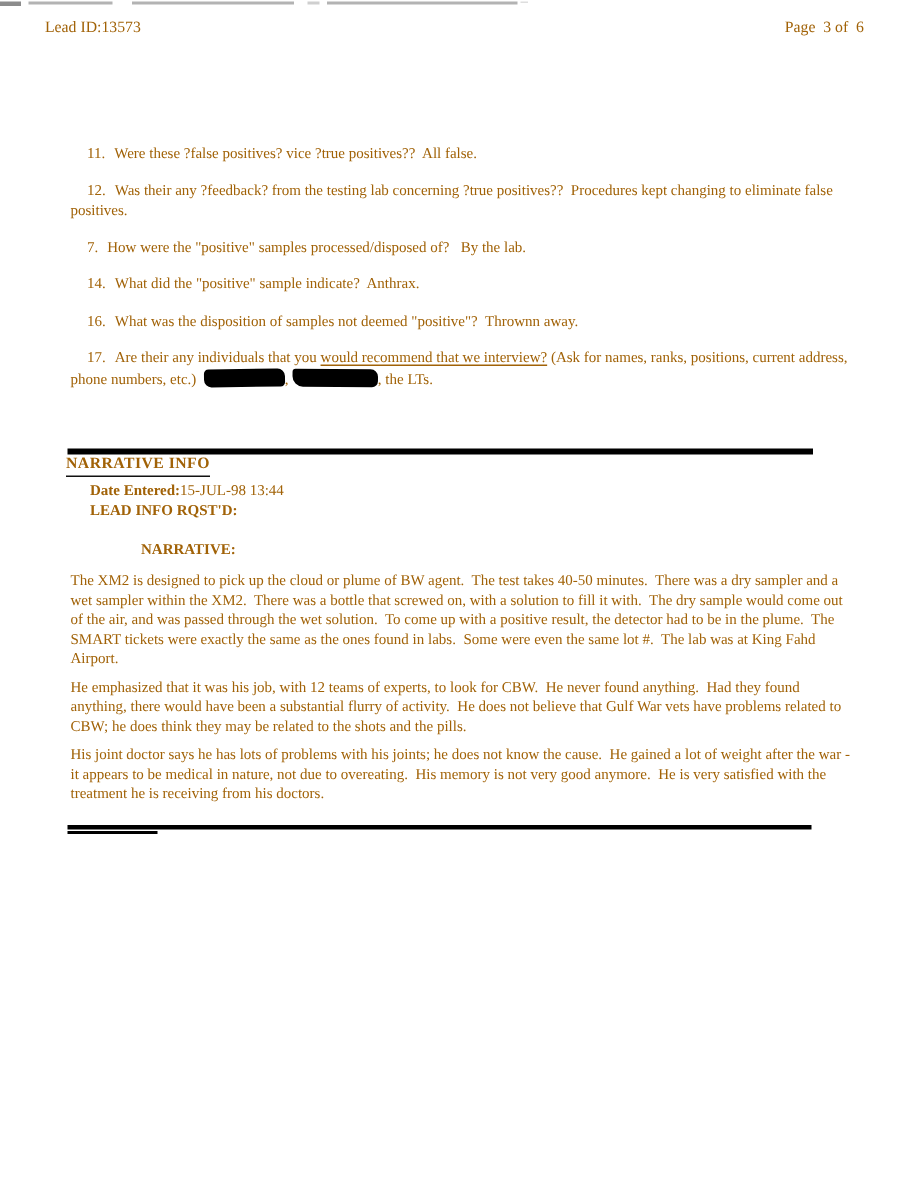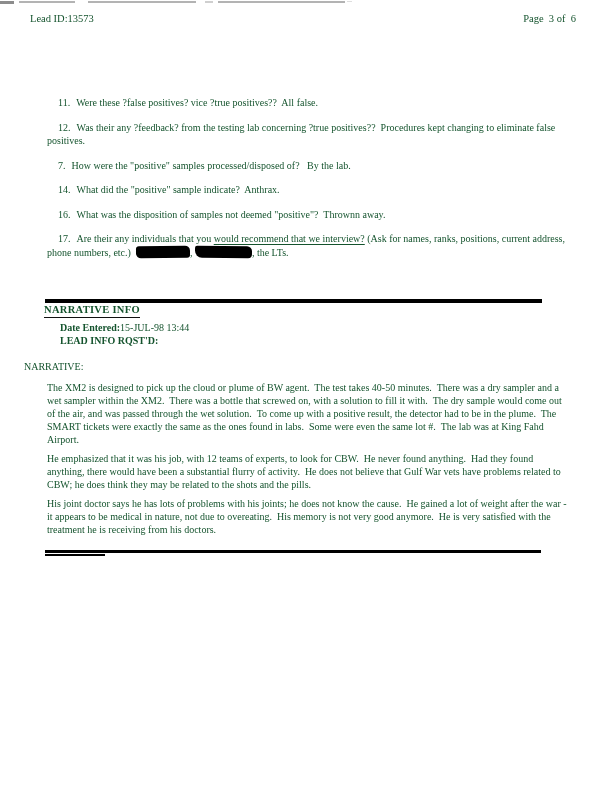--- a/index.html
+++ b/index.html
@@ -1,21 +1,21 @@
 <!DOCTYPE html>
 <html><head>
 <meta charset="utf-8">
 <style>
   html,body{margin:0;padding:0;background:#ffffff;}
   .page{
     position:relative;
     width:612px;height:792px;
     background:#ffffff;
     font-family:"Liberation Serif","DejaVu Serif",serif;
-    color:#14532d;
+    color:#a16207;
     overflow:hidden;
   }
   
   .art{position:absolute;top:1px;height:2px;background:#b3b3b3;}
   .art.a1{left:0;width:14px;height:3px;background:#8c8c8c;}
   .art.a2{left:19px;width:56px;}
   .art.a3{left:88px;width:108px;}
   .art.a4{left:205px;width:8px;background:#cfcfcf;}
   .art.a5{left:218px;width:127px;}
   .art.a6{left:347px;width:5px;background:#dedede;height:1px;}
@@ -44,21 +44,21 @@
   .bar-thick{margin-left:45px;width:497px;height:4px;background:#000;}
   .nheading-row{margin-left:44px;margin-top:1px;}
   .nheading{
     display:inline-block;font-weight:bold;font-size:10.5px;
     letter-spacing:0.3px;line-height:12px;padding-bottom:1px;
     border-bottom:1.5px solid #101010;
   }
   .meta{margin-left:60px;line-height:13px;}
   .meta.first{margin-top:3px;}
   .bold{font-weight:bold;}
-  .nlabel{margin-left:24px;margin-top:13px;font-weight:normal;line-height:13px;}
+  .nlabel{margin-left:94px;margin-top:13px;font-weight:bold;line-height:13px;}
   .blobline{margin-left:57px;height:15px;line-height:14px;}
   .redact-blob{
     display:inline-block;width:32px;height:13px;background:#000;
     border-radius:6px 8px 7px 7px;vertical-align:-3px;
     transform:rotate(-3deg);margin-right:2px;
   }
   .paras{margin:8px 0 14px 47px;width:524px;line-height:13px;}
   .para{white-space:pre-wrap;margin:0 0 6px 0;}
   .bar-bottom{margin-left:45px;margin-top:3px;width:496px;height:3px;background:#000;}
   .bar-bottom-tail{margin-left:45px;margin-top:1px;width:60px;height:2px;background:#000;}

